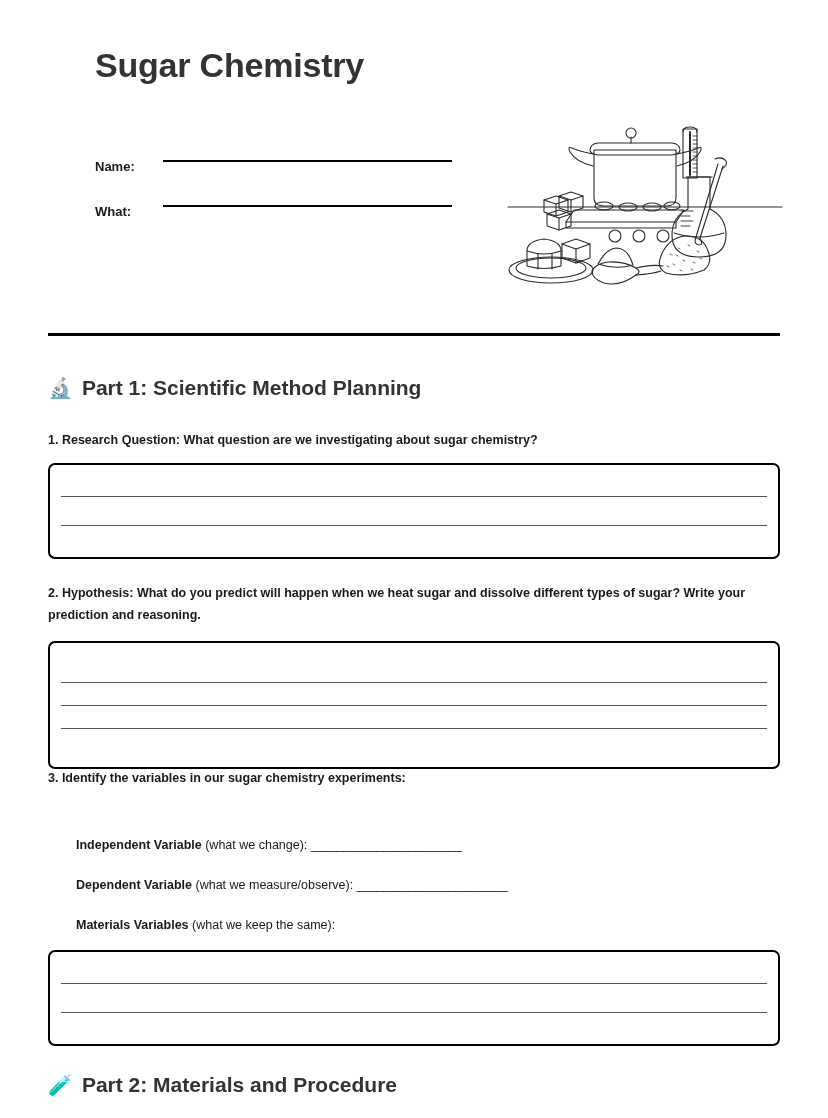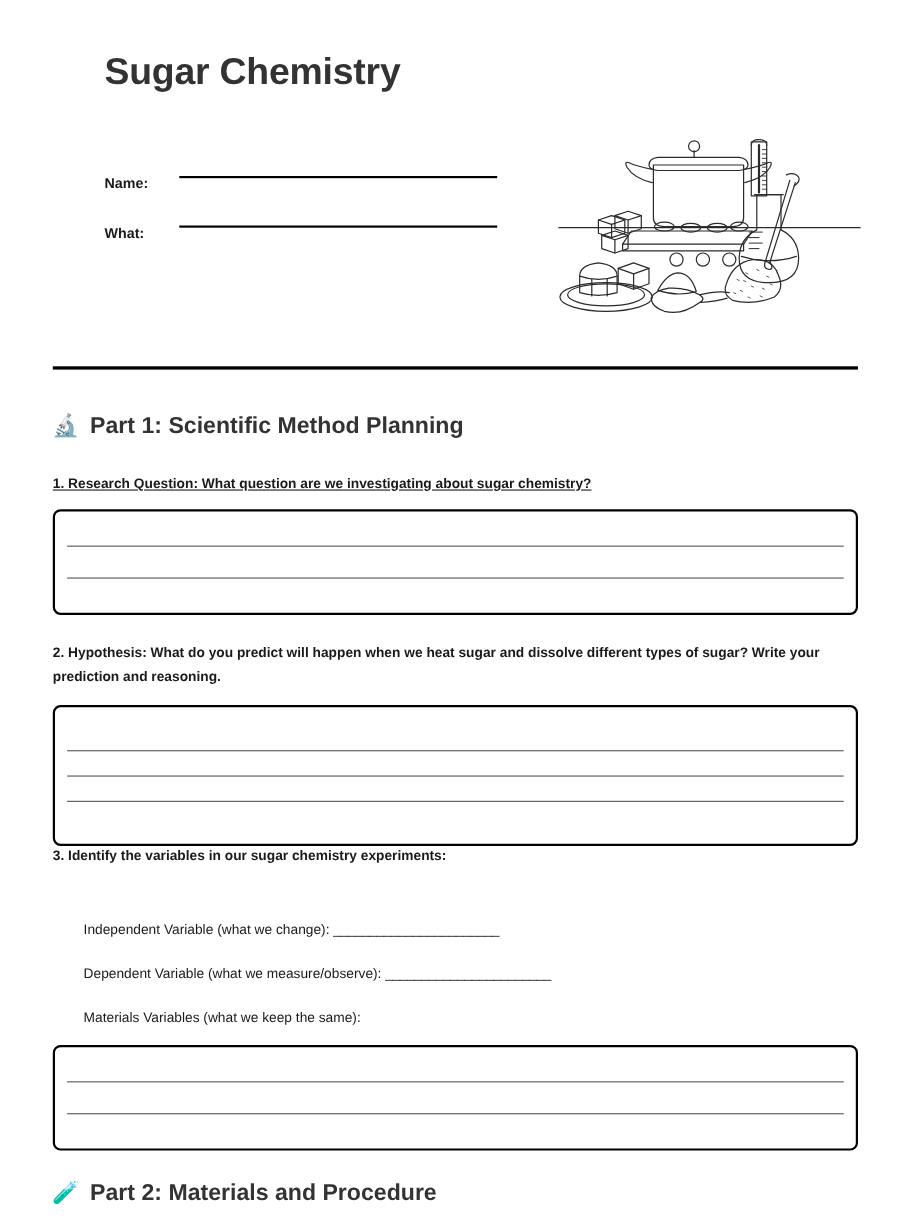--- a/index.html
+++ b/index.html
@@ -114,21 +114,21 @@
   
   .question {
     position: absolute;
     left: 48px;
     width: 732px;
     font-size: 12.5px;
     font-weight: bold;
     color: #1a1a1a;
     line-height: 1.78;
   }
-  #q1-text { top: 429px; text-decoration: underline; }
+  #q1-text { top: 429px; }
   #q2-text { top: 582px; }
   #q3-text { top: 767px; }
 
   
   .answer-box {
     position: absolute;
     left: 48px;
     width: 732px;
     box-sizing: border-box;
     border: 2px solid #000000;
@@ -156,21 +156,21 @@
   
   .var-row {
     position: absolute;
     left: 48px;
     width: 732px;
     font-size: 12.5px;
     color: #1a1a1a;
     line-height: 1.6;
     white-space: nowrap;
   }
-  .var-row .var-name { font-weight: normal; padding-left: 28px; }
+  .var-row .var-name { font-weight: bold; padding-left: 28px; }
   .var-row .var-desc { font-weight: normal; }
   .var-row .var-blank {
     font-weight: normal;
     letter-spacing: -0.4px;
   }
   #var-independent { top: 835px; }
   #var-dependent   { top: 875px; }
   #var-controlled  { top: 915px; }
 </style>
 </head>

